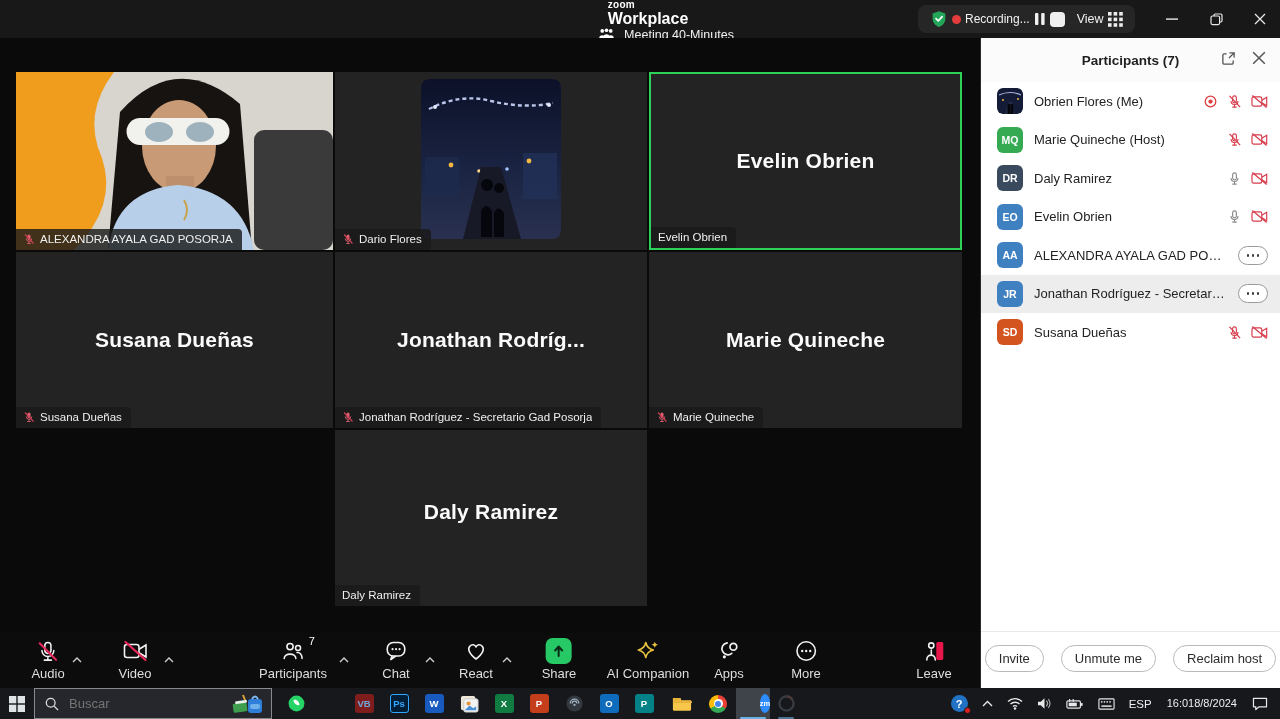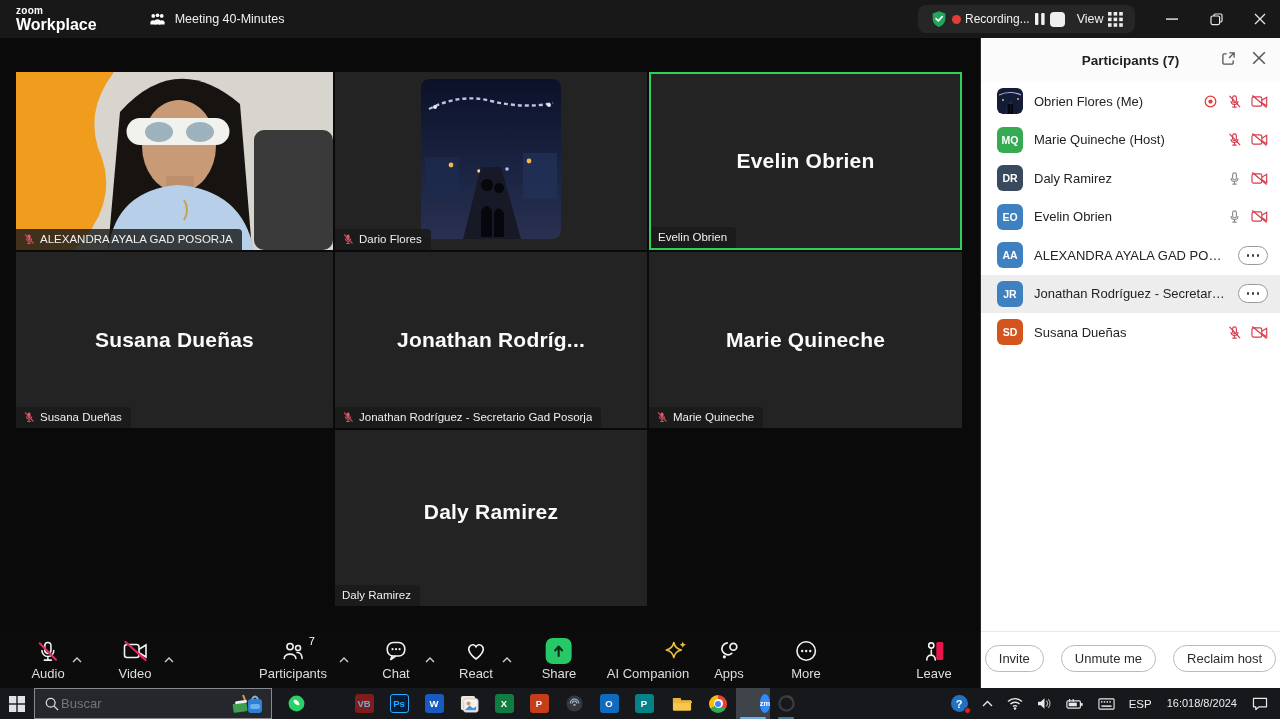--- a/index.html
+++ b/index.html
@@ -2,21 +2,21 @@
 <html><head>
 <meta charset="utf-8">
 <style>
   html,body{margin:0;padding:0;background:#000;}
   *{box-sizing:border-box;}
   .app{position:relative;width:1280px;height:719px;overflow:hidden;background:#0a0a0a;
        font-family:"Liberation Sans","DejaVu Sans",sans-serif;-webkit-font-smoothing:antialiased;}
 
   
   .titlebar{position:absolute;top:0;left:0;width:1280px;height:38px;background:#181818;
-            display:flex;align-items:center;color:#fff;}
+            display:flex;align-items:center;color:#fff;flex-direction:column;}
   .logo{margin-left:16px;line-height:1;}
   .logo .l1{font-size:10px;font-weight:700;color:#fff;letter-spacing:.3px;}
   .logo .l2{font-size:16px;font-weight:700;color:#fff;margin-top:1px;}
   .meet-tab{margin-left:52px;display:flex;align-items:center;gap:9px;font-size:12.5px;color:#f0f0f0;}
   .rec-pill{position:absolute;left:918px;top:5px;height:28px;background:#262626;border-radius:8px;
             display:flex;align-items:center;gap:4px;padding:0 12px;font-size:12px;color:#f0f0f0;}
   .rec-dot{width:9px;height:9px;border-radius:50%;background:#e23c3c;}
   .stopbox{width:15px;height:15px;border-radius:4px;background:#efefef;}
   .viewlbl{margin-left:8px;font-size:12.5px;}
   .winctl{position:absolute;top:0;height:38px;width:40px;display:flex;align-items:center;justify-content:center;}
@@ -61,21 +61,21 @@
   .tb-item .lbl{font-size:13px;margin-top:2px;color:#dedede;white-space:nowrap;}
   .tb-caret{position:absolute;top:16px;transform:translateX(-50%);cursor:pointer;}
   .pcount{position:absolute;top:-3px;right:-10px;font-size:11px;color:#fff;}
   .sharebox{width:26px;height:26px;border-radius:7px;background:#26c965;display:flex;align-items:center;justify-content:center;}
 
   
   .taskbar{position:absolute;top:688px;left:0;width:1280px;height:31px;background:#16181c;
            display:flex;align-items:center;}
   .tk-start{width:34px;height:31px;display:flex;align-items:center;justify-content:center;cursor:pointer;}
   .tk-search{position:relative;width:238px;height:31px;background:#25272c;border:1px solid #88898c;
-             display:flex;align-items:center;padding:0 6px 0 10px;}
+             display:flex;align-items:center;gap:8px;padding:0 6px 0 10px;}
   .tk-search input{flex:1;background:transparent;border:none;outline:none;color:#cfcfcf;font-size:13px;
                    font-family:inherit;min-width:0;}
   .tk-apps{position:relative;height:31px;flex:1;}
   .tk-ic{position:absolute;top:0;height:31px;width:34px;display:flex;align-items:center;justify-content:center;
          transform:translateX(-50%);cursor:pointer;}
   .sq{width:19px;height:19px;border-radius:3px;display:flex;align-items:center;justify-content:center;
       color:#fff;font-size:9.5px;font-weight:700;}
   .runline{position:absolute;bottom:0;left:50%;transform:translateX(-50%);height:2.5px;background:#6cb2e2;border-radius:1px;}
   .tk-ic.activezm{background:#3f434a;}
   .chrome{width:18px;height:18px;border-radius:50%;background:conic-gradient(#ea4335 0 120deg,#34a853 120deg 240deg,#fbbc05 240deg 360deg);
@@ -521,21 +521,21 @@
       <span class="ic">
         <span class="sharebox">
           <svg width="14" height="14" viewBox="0 0 14 14">
               <path d="M7,12 V3 M3.5,6.5 L7,2.5 L10.5,6.5" stroke="#0b2b18" stroke-width="2" fill="none" stroke-linecap="round" stroke-linejoin="round"></path>
             </svg>
         </span>
       </span>
       <span class="lbl">Share</span>
     </div>
 
-    <div class="tb-item" style="left:648px;align-items:flex-end;">
+    <div class="tb-item" style="left:648px;">
       <span class="ic">
         <svg width="26" height="24" viewBox="0 0 26 24">
           <path d="M11,3.5 C12,8 14,10 18.5,11 C14,12 12,14 11,18.5 C10,14 8,12 3.5,11 C8,10 10,8 11,3.5 Z" fill="none" stroke="#e8c13e" stroke-width="1.6" stroke-linejoin="round"></path>
           <path d="M20,2.5 C20.4,4.4 21.3,5.3 23.2,5.7 C21.3,6.1 20.4,7 20,8.9 C19.6,7 18.7,6.1 16.8,5.7 C18.7,5.3 19.6,4.4 20,2.5 Z" fill="#e8c13e"></path>
         </svg>
       </span>
       <span class="lbl">AI Companion</span>
     </div>
 
     <div class="tb-item" style="left:729px;">

